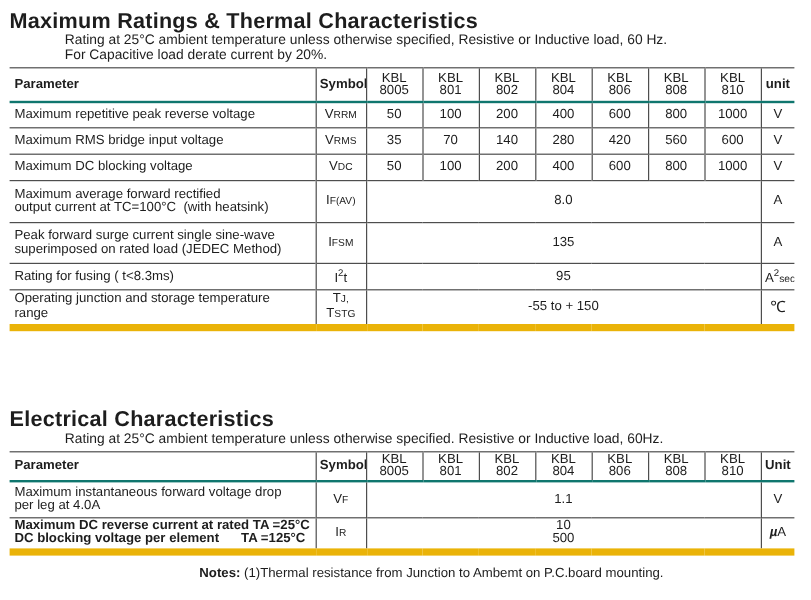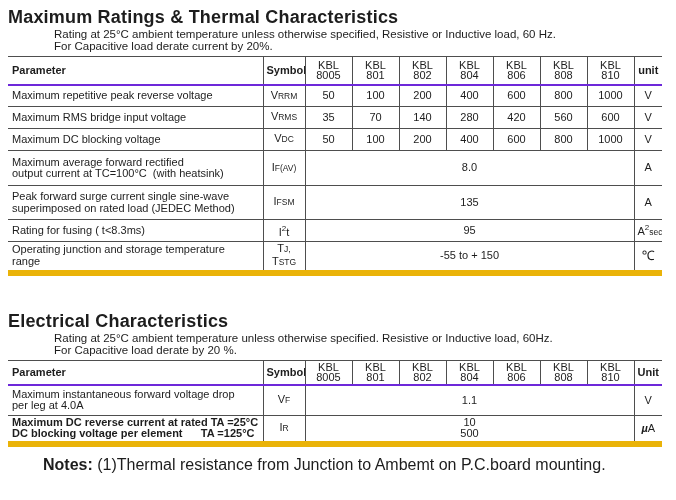--- a/index.html
+++ b/index.html
@@ -6,53 +6,53 @@
   html,body { margin:0; padding:0; }
   body {
     width:676px; height:500px; background:#ffffff;
     font-family:"Liberation Sans", sans-serif; color:#1d1d1d;
     overflow:hidden;
   }
   .title {
     font-size:18px; font-weight:700; margin:8px 0 1px 8px; line-height:19px;
     letter-spacing:0.2px;
   }
-  .title2 { margin-top:36px; }
+  .title2 { margin-top:64px; }
   .subline { font-size:11.5px; margin:0 0 0 10px; line-height:12px;padding-left:44px; }
   table {
     border-collapse:collapse; table-layout:fixed; width:654px;
     margin:4px 0 0 8px;
   }
   th, td {
     font-size:11px; padding:1px 3px; vertical-align:middle;
     border-top:1px solid #4e4e4e; line-height:11.5px;
     overflow:hidden;
   }
-  thead th { border-bottom:2px solid #6d28d9; font-weight:700; }
+  thead th { border-bottom:2px solid #0f766e; font-weight:700; }
   thead th.model { font-weight:400; }
   tbody tr.last td { border-bottom:6px solid #eab308; }
   .bl { border-left:1px solid #4e4e4e; }
   .c  { text-align:center; }
   .pl { text-align:left; padding-left:4px; }
   .h28 th { height:28px; }
   .h25 th { height:25px; }
   .h22 td { height:22px; }
   .h35 td { height:35px; }
   .h34 td { height:34px; }
   .h31 td { height:31px; }
   .h30 td { height:30px; }
   .h29 td { height:29px; }
   .ml { line-height:10.5px; }
   .ss  { font-size:8.5px; }
   .sp  { font-size:8px; vertical-align:super; }
   .pre { white-space:pre; }
   .bold { font-weight:700;margin-left:35px; }
   .degC { font-size:13px; }
   .mu  { font-style:italic; font-weight:700; }
-  .notes { font-size:16px; margin:9px 0 0 8px; }
+  .notes { font-size:11px; margin:9px 0 0 8px;text-align:center; }
 </style>
 </head>
 <body>
 
 <div>
 
   <div class="title">Maximum Ratings &amp; Thermal Characteristics</div>
   <div class="subline">Rating at 25°C ambient temperature unless otherwise specified, Resistive or Inductive load, 60 Hz.</div>
   <div class="subline">For Capacitive load derate current by 20%.</div>
 
@@ -175,21 +175,20 @@
           <div><span>T</span><span class="ss">STG</span></div>
         </td>
         <td class="bl c" colspan="7">-55 to + 150</td>
         <td class="bl c degC">℃</td>
       </tr>
     </tbody>
   </table>
 
   <div class="title title2">Electrical Characteristics</div>
   <div class="subline">Rating at 25°C ambient temperature unless otherwise specified. Resistive or Inductive load, 60Hz.</div>
-  <div class="subline">For Capacitive load derate by 20 %.</div>
 
   <table>
     <colgroup>
       <col style="width:255px">
         <col style="width:42px">
       <col style="width:47px">
         <col style="width:47px">
         <col style="width:47px">
         <col style="width:47px">
         <col style="width:47px">

